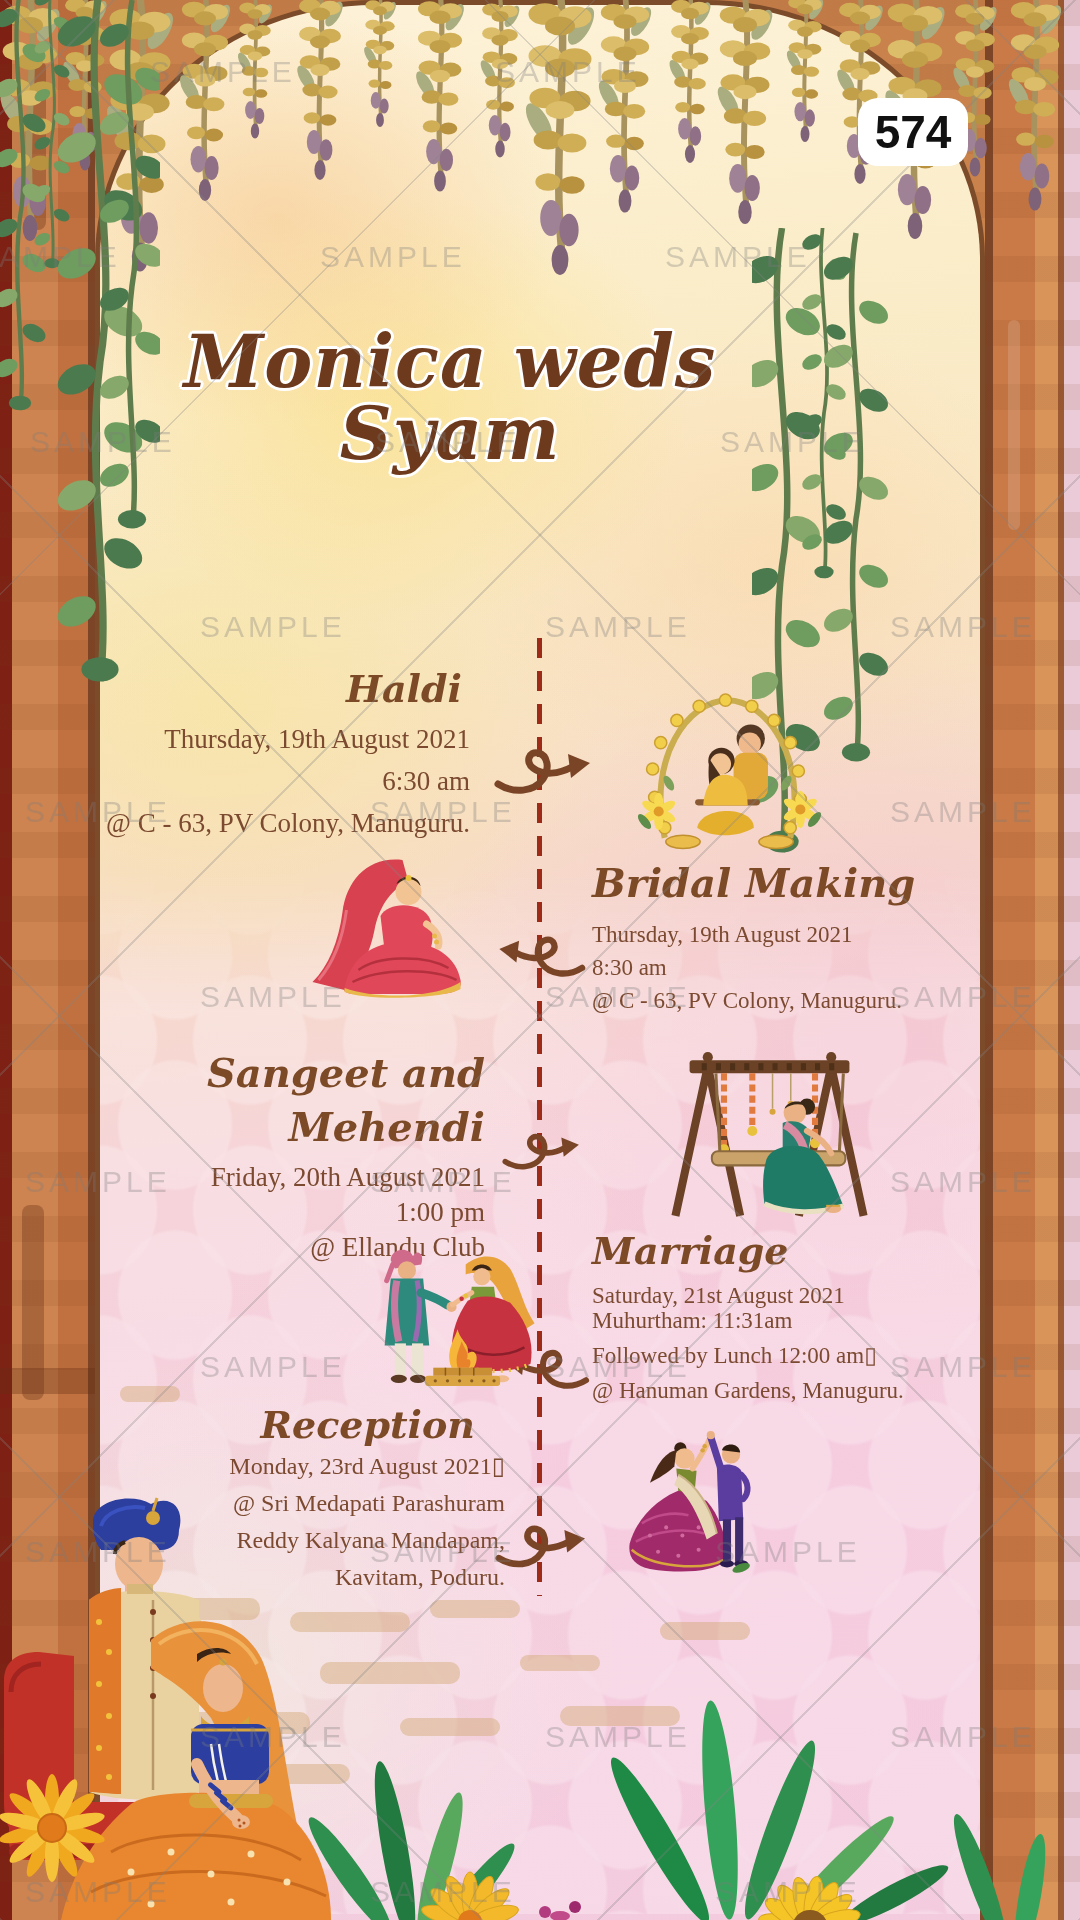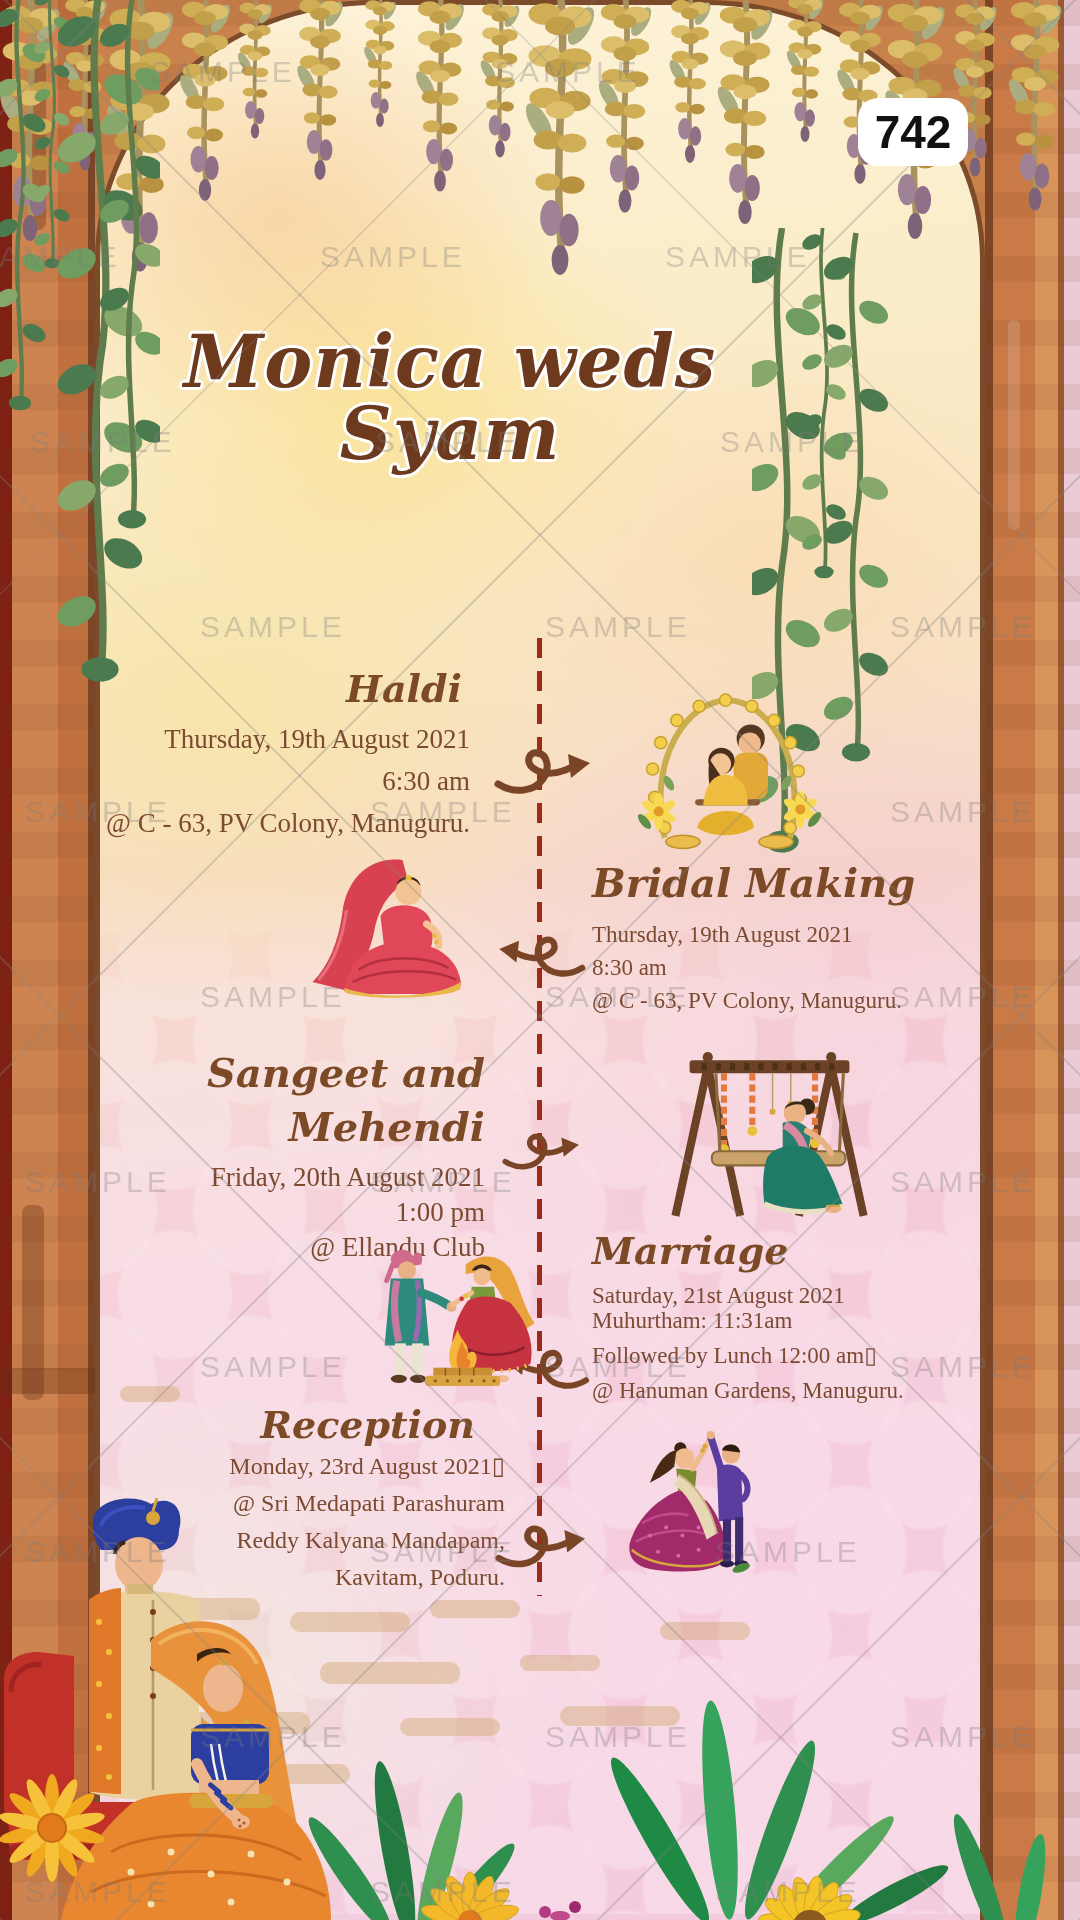--- a/index.html
+++ b/index.html
@@ -574,21 +574,21 @@
         <ellipse cy="-26" rx="9" ry="26" transform="rotate(52)"></ellipse>
           <ellipse cy="-26" rx="9" ry="26" transform="rotate(74)"></ellipse>
       </g>
       <circle r="18" fill="#8a5a1e"></circle>
     </g>
     <ellipse cx="980" cy="220" rx="11" ry="70" fill="#2e8f4e" transform="rotate(-20 980 220)"></ellipse>
     <ellipse cx="1030" cy="235" rx="11" ry="62" fill="#36a35c" transform="rotate(10 1030 235)"></ellipse>
   </svg>
 
   <div class="badge">
-    <span>742</span>
+    <span>574</span>
   </div>
 
   <div class="wm-lines"></div>
   <span class="wm" style="left:150px;top:55px">SAMPLE</span>
   <span class="wm" style="left:495px;top:55px">SAMPLE</span>
   <span class="wm" style="left:-25px;top:240px">SAMPLE</span>
   <span class="wm" style="left:320px;top:240px">SAMPLE</span>
   <span class="wm" style="left:665px;top:240px">SAMPLE</span>
   <span class="wm" style="left:30px;top:425px">SAMPLE</span>
   <span class="wm" style="left:375px;top:425px">SAMPLE</span>

